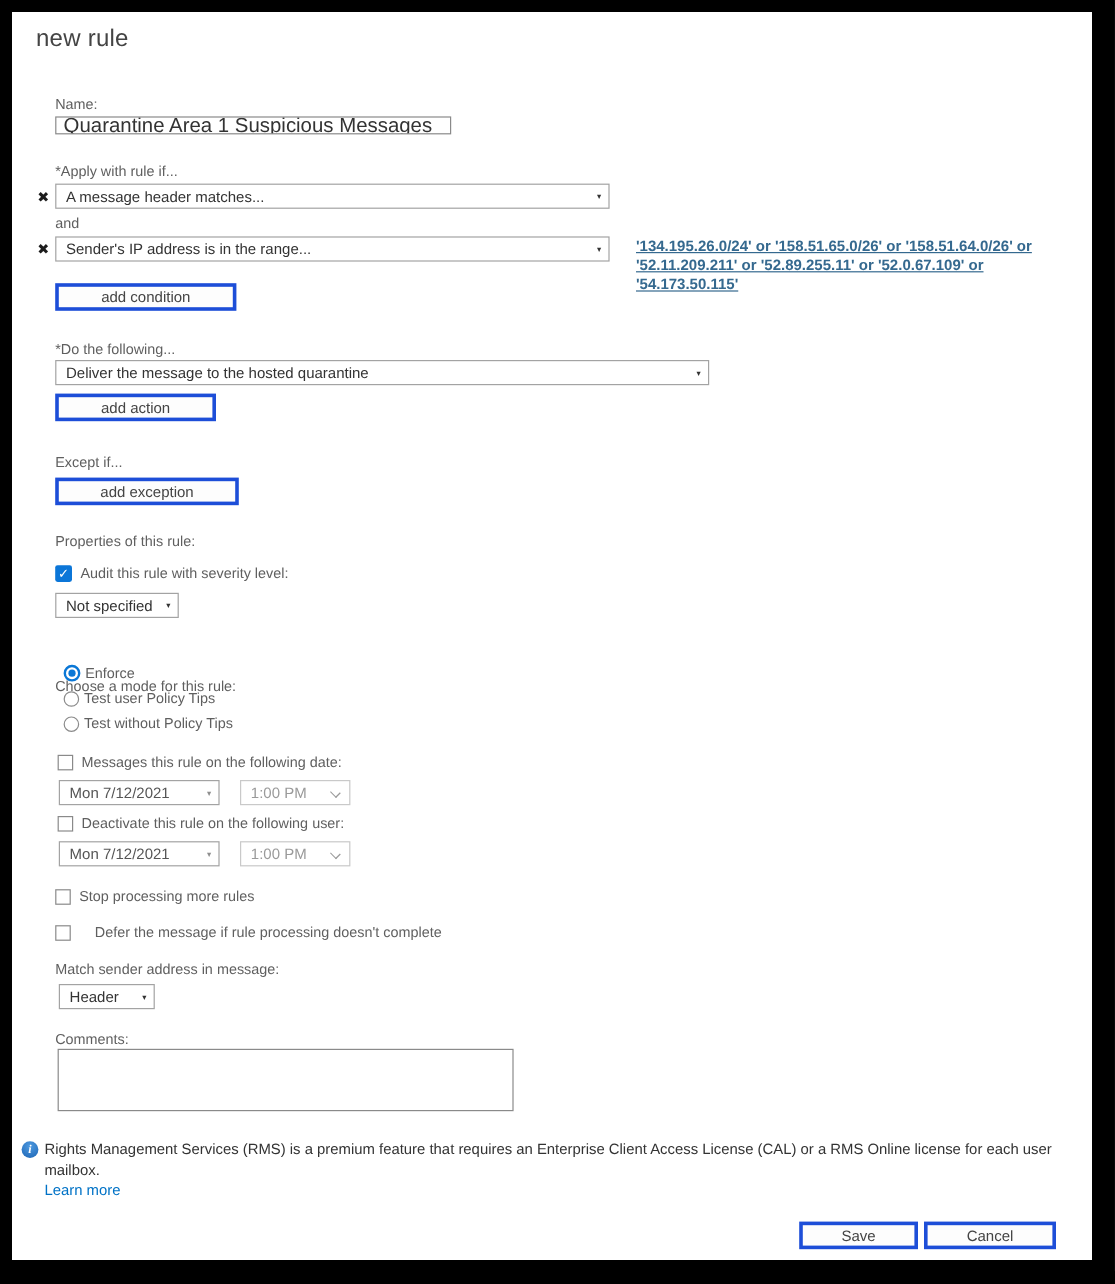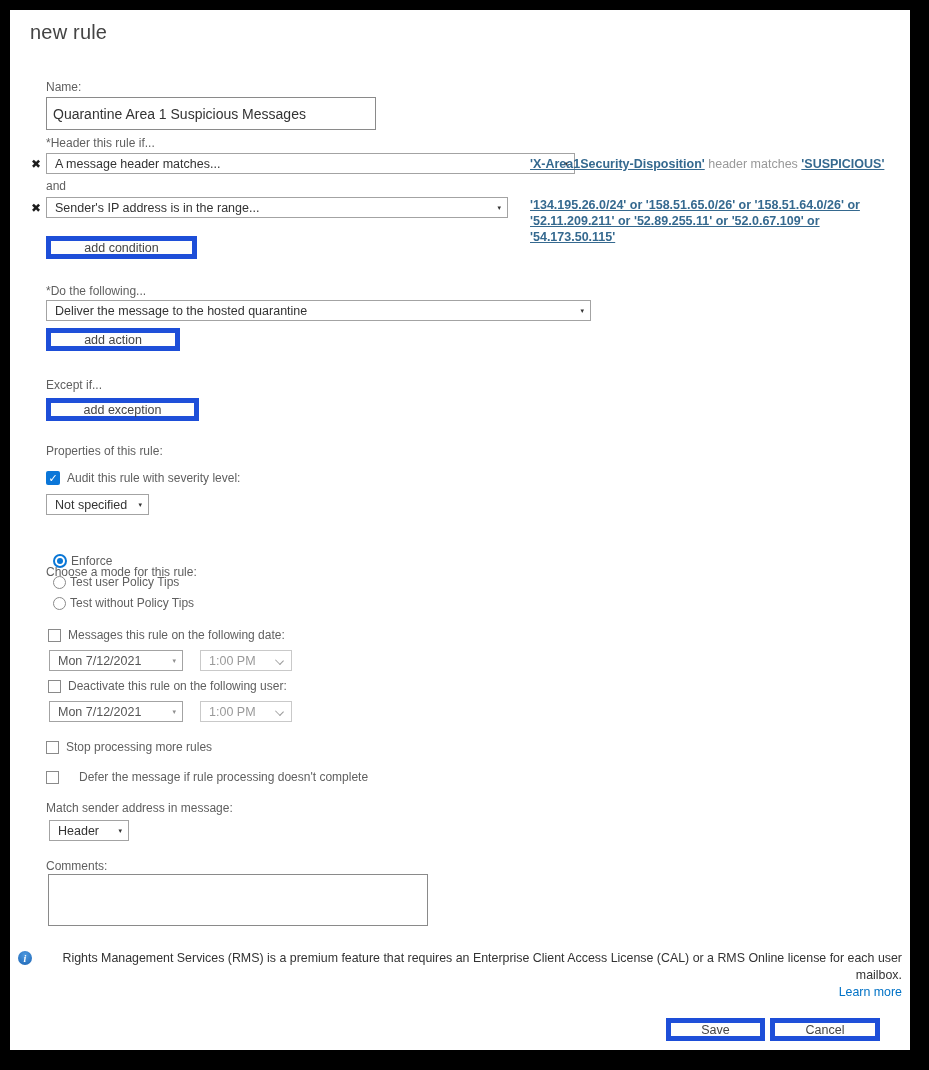--- a/index.html
+++ b/index.html
@@ -3,40 +3,40 @@
 <meta charset="utf-8">
 <style>
   * { margin:0; padding:0; box-sizing:border-box; }
   html,body { width:929px; height:1070px; background:#000; font-family:"Liberation Sans","DejaVu Sans",sans-serif; }
   .dialog { position:absolute; left:10px; top:10px; width:900px; height:1040px; background:#fff; }
   .abs { position:absolute; }
 
   .title { left:20px; top:11px; font-size:20px; font-weight:300; color:#444; letter-spacing:0.2px; }
   .lbl { font-size:12px; color:#5f5f5f; }
   .lbl-name { left:36px; top:70px; }
-  .name-input { left:36px; top:87px; width:330px; height:33px; border:1px solid #8a8a8a; font-family:inherit; font-size:14px; color:#333; padding:0 6px; }
+  .name-input { left:36px; top:87px; width:330px; height:15px; border:1px solid #8a8a8a; font-family:inherit; font-size:17px; color:#333; padding:0 6px; }
   .lbl-apply { left:36px; top:126px; }
   .x-icon { font-size:12px; color:#1c1c1c; font-weight:700; cursor:pointer; }
   .x1 { left:21px; top:147px; }
   .x2 { left:21px; top:191px; }
 
   .dd { height:21px; border:1px solid #a3a3a3; background:#fff; font-size:12.5px; color:#333;
         display:flex; align-items:center; padding-left:8px; padding-right:18px; position:absolute; cursor:pointer; }
   .dd .arrow { position:absolute; right:6px; top:50%; transform:translateY(-50%); font-size:7px; color:#333; }
-  .dd-cond1 { left:36px; top:143px; width:529px; }
+  .dd-cond1 { left:36px; top:143px; width:462px; }
   .lbl-and { left:36px; top:169px; }
   .dd-cond2 { left:36px; top:187px; width:462px; }
   .dd-action { left:36px; top:290px; width:545px; }
 
   .summary { left:520px; top:146px; width:360px; font-size:12.5px; line-height:16px; }
   .summary2 { left:520px; top:187px; width:362px; font-size:12.5px; line-height:16px; }
   .val-link { color:#35698f; font-weight:700; text-decoration:underline; cursor:pointer; }
   .mid-text { color:#999; }
 
-  .btn { border:5px solid #1d4ed8; background:#fdfdfd; font-family:inherit; font-size:12.5px; color:#444;
+  .btn { border:3px solid #1d4ed8; background:#fdfdfd; font-family:inherit; font-size:12.5px; color:#444;
          display:flex; align-items:center; justify-content:center; cursor:pointer; position:absolute; }
   .btn-addcond { left:36px; top:226px; width:151px; height:23px; }
   .lbl-do { left:36px; top:274px; }
   .btn-addaction { left:36px; top:318px; width:134px; height:23px; }
   .lbl-except { left:36px; top:368px; }
   .btn-addexc { left:36px; top:388px; width:153px; height:23px; }
 
   .lbl-props { left:36px; top:434px; }
   .chkrow { display:flex; align-items:center; gap:7px; }
   .chk { width:13px; height:13px; border:1px solid #8a8a8a; background:#fff; flex:0 0 auto; cursor:pointer; }
@@ -67,53 +67,50 @@
   .lbl-match { left:36px; top:791px; }
   .dd-header { left:39px; top:810px; width:80px; }
   .lbl-comments { left:36px; top:849px; }
   .comments { left:38px; top:864px; width:380px; height:52px; border:1px solid #8a8a8a; resize:none; font-family:inherit; font-size:12.5px; color:#333; padding:4px 6px; }
 
   .info-row { left:8px; top:940px; width:884px; display:flex; gap:5px; font-size:12.4px; color:#333; }
   .info-icon { width:14px; height:14px; border-radius:50%; flex:0 0 auto; margin-top:1px;
                background:radial-gradient(circle at 50% 30%, #4e9ae0, #1c64b4); color:#fff;
                font-size:10px; font-weight:700; font-family:"Liberation Serif",serif; font-style:italic;
                display:flex; align-items:center; justify-content:center; }
-  .info-text { line-height:17px;text-align:right; }
+  .info-text { line-height:17px; }
   .learn-more { color:#0072c6; text-decoration:none; cursor:pointer; }
 
   .btn-save { left:656px; top:1008px; width:99px; height:23px; }
   .btn-cancel { left:760px; top:1008px; width:110px; height:23px; }
 </style>
 </head>
 <body>
 
 <div class="dialog">
 
   <div class="abs title">new rule</div>
 
   <div class="abs lbl lbl-name">Name:</div>
   <input class="abs name-input" value="Quarantine Area 1 Suspicious Messages" style="">
 
-  <div class="abs lbl lbl-apply">*Header this rule if...</div>
+  <div class="abs lbl lbl-apply">*Apply with rule if...</div>
 
   <span class="abs x-icon x1">✖</span>
   <div class="abs dd dd-cond1">
     <span>A message header matches...</span>
     <span class="arrow">▾</span>
   </div>
   <div class="abs lbl lbl-and">and</div>
   <span class="abs x-icon x2">✖</span>
   <div class="abs dd dd-cond2">
     <span>Sender's IP address is in the range...</span>
     <span class="arrow">▾</span>
   </div>
 
-  <div class="abs summary">
-    <a class="val-link">'X-Area1Security-Disposition'</a><span class="mid-text"> header matches </span><a class="val-link">'SUSPICIOUS'</a>
-  </div>
   <div class="abs summary2">
     <a class="val-link">'134.195.26.0/24' or '158.51.65.0/26' or '158.51.64.0/26' or '52.11.209.211' or '52.89.255.11' or '52.0.67.109' or '54.173.50.115'</a>
   </div>
 
   <button class="btn btn-addcond">add condition</button>
 
   <div class="abs lbl lbl-do">*Do the following...</div>
   <div class="abs dd dd-action">
     <span>Deliver the message to the hosted quarantine</span>
     <span class="arrow">▾</span>

